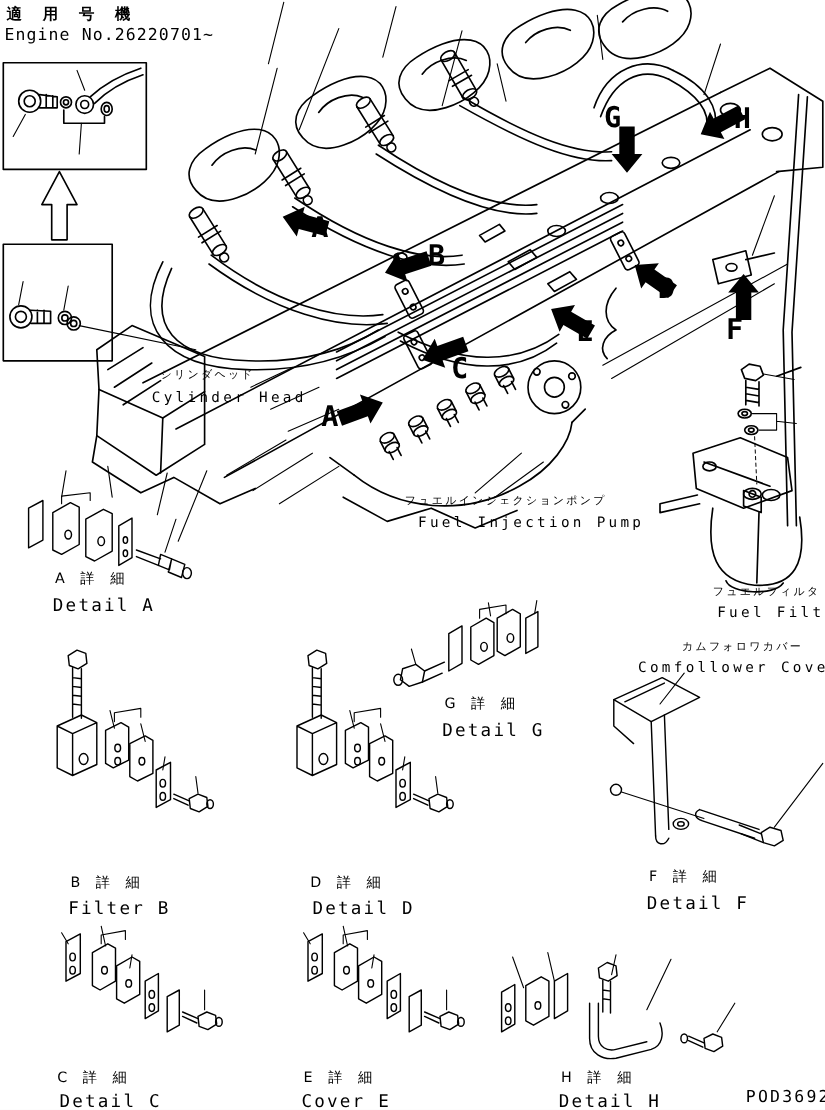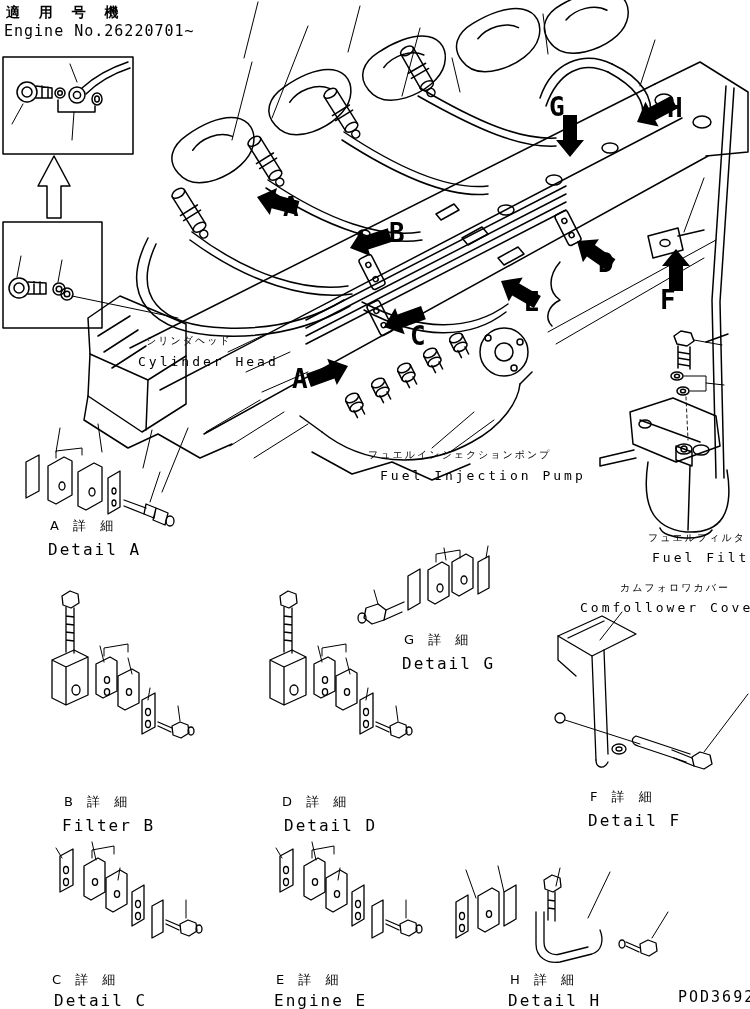--- a/index.html
+++ b/index.html
@@ -331,19 +331,19 @@
   <div class="t jp" style="left:282px;top:793px;">D 詳 細</div>
   <div class="t en" style="left:284px;top:816px;">Detail D</div>
 
   <div class="t jp" style="left:590px;top:788px;">F 詳 細</div>
   <div class="t en" style="left:588px;top:811px;">Detail F</div>
 
   <div class="t jp" style="left:52px;top:971px;">C 詳 細</div>
   <div class="t en" style="left:54px;top:991px;">Detail C</div>
 
   <div class="t jp" style="left:276px;top:971px;">E 詳 細</div>
-  <div class="t en" style="left:274px;top:991px;">Engine E</div>
+  <div class="t en" style="left:274px;top:991px;">Cover E</div>
 
   <div class="t jp" style="left:510px;top:971px;">H 詳 細</div>
   <div class="t en" style="left:508px;top:991px;">Detail H</div>
 
   <div class="t docno" style="left:678px;top:988px;">POD3692</div>
 </div>
 
 </body></html>

